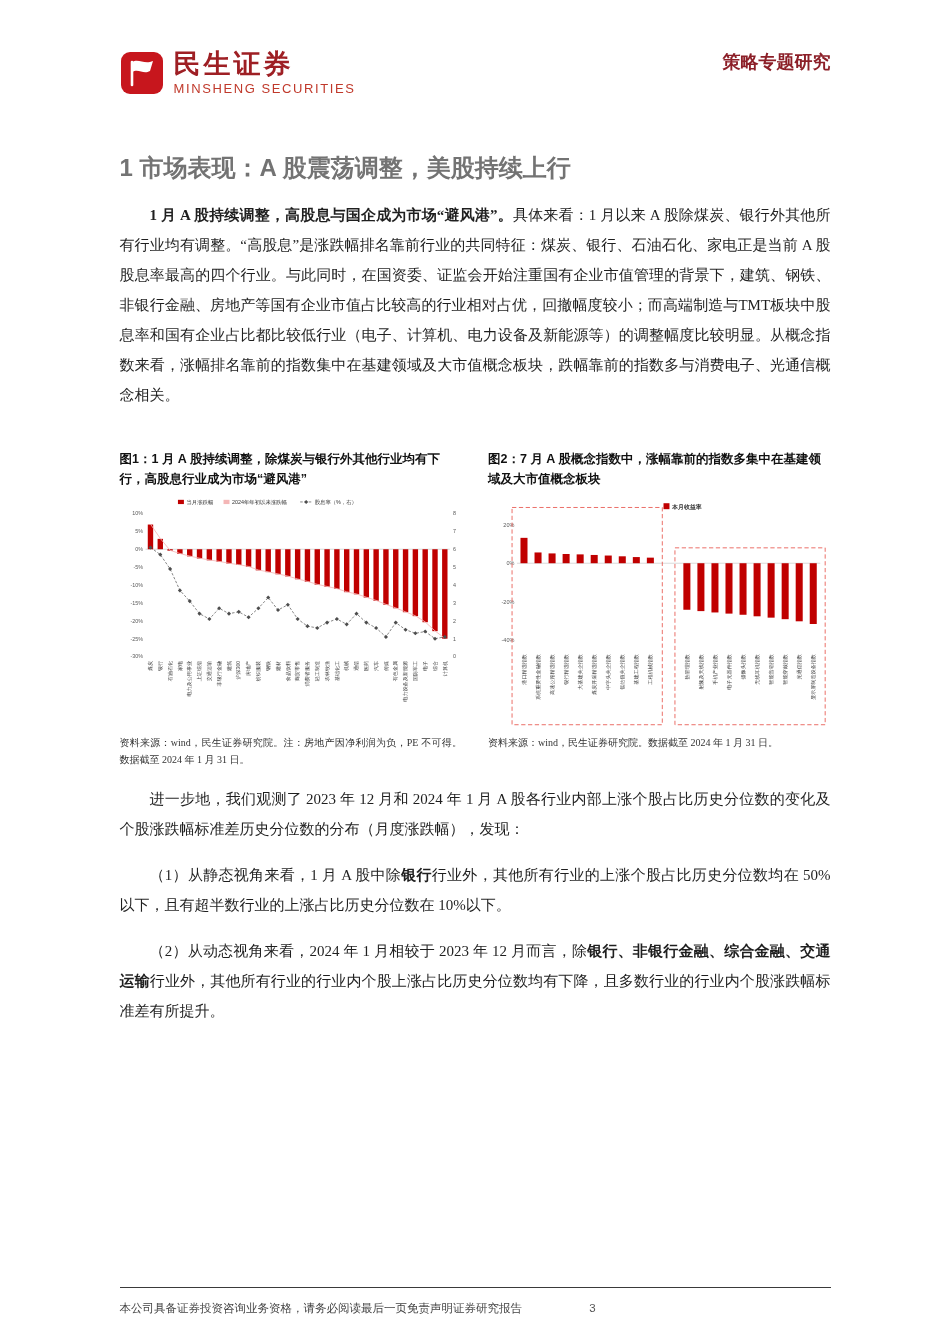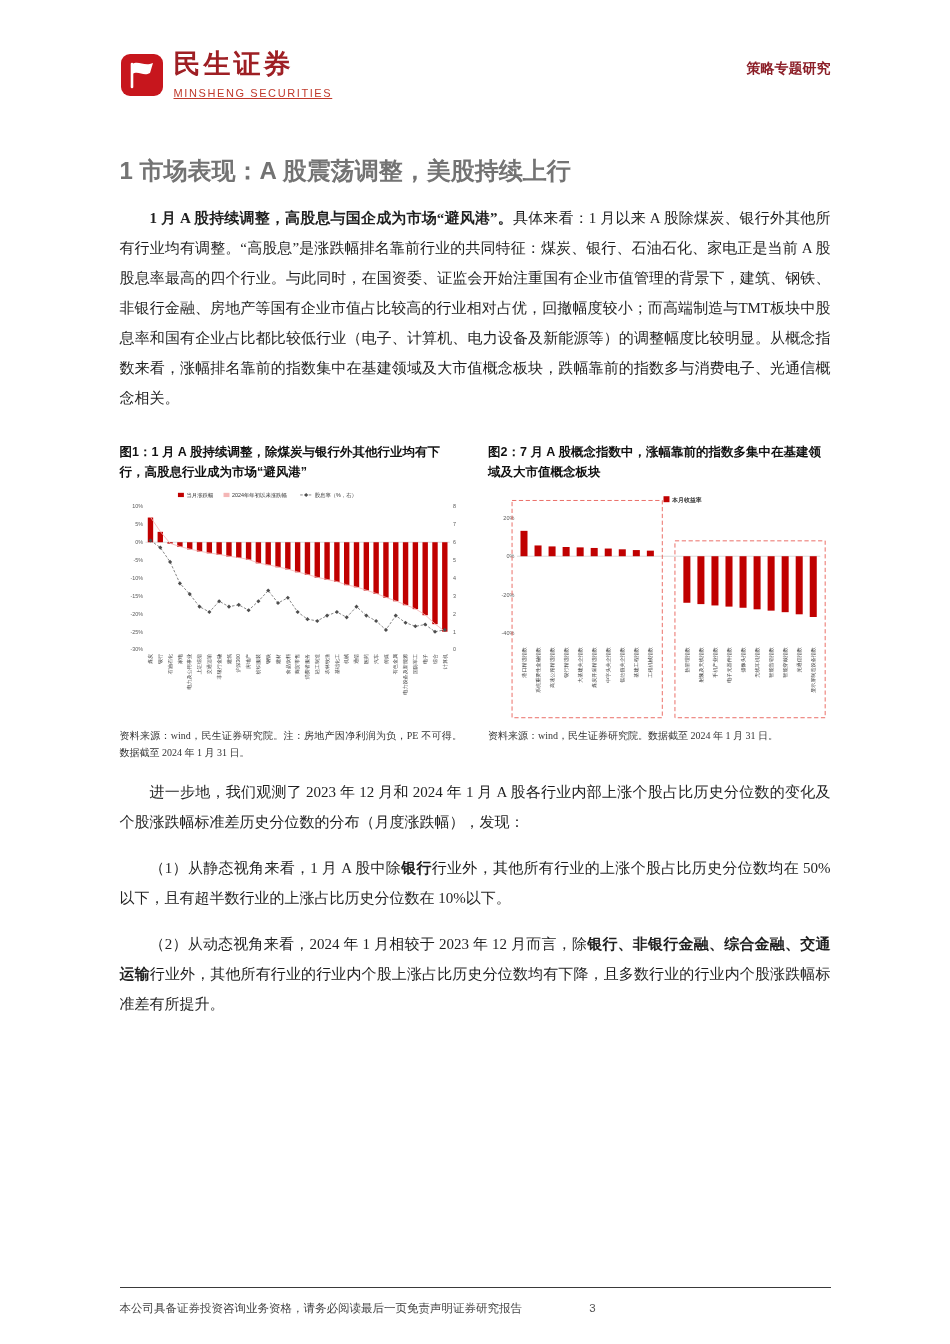--- a/index.html
+++ b/index.html
@@ -6,30 +6,30 @@
   html,body { margin:0; padding:0; background:#ffffff; }
   .page {
     width: 825px; height: 1344px; margin: 0 auto; background:#fff;
     padding: 50px 57px 0; display:flex; flex-direction:column;
     font-family: "Liberation Serif", serif; color:#1f1f1f; overflow:hidden;
   }
   
   .hdr { display:flex; justify-content:space-between; align-items:flex-start; }
   .logo { display:flex; align-items:center; gap:10px; }
   .logo-cn { font-family:"Liberation Sans",sans-serif; font-size:27px; font-weight:bold; color:#9e1f24; letter-spacing:3px; line-height:1.05; }
-  .logo-en { font-family:"Liberation Sans",sans-serif; font-size:11px; color:#c0392b; letter-spacing:1.6px; margin-top:9px;text-decoration:underline; }
-  .doc-type { font-family:Liberation Serif, serif; font-size:14px; font-weight:bold; color:#8c1f28; margin-top:10px; }
+  .logo-en { font-family:"Liberation Sans",sans-serif; font-size:13px; color:#c0392b; letter-spacing:1.6px; margin-top:3px; }
+  .doc-type { font-family:Liberation Serif, serif; font-size:18px; font-weight:bold; color:#8c1f28; }
   
   h1 { font-family:"Liberation Sans",sans-serif; font-size:24px; font-weight:bold; color:#737373; margin:56px 0 0; }
   h2 { font-family:"Liberation Sans",sans-serif; font-size:17px; font-weight:bold; color:#141414; margin:25px 0 0; }
   
   .para { font-size:15px; line-height:2.0; text-align:justify; text-indent:2em; margin:16px 0 0; }
   .para b { font-weight:bold; }
   
-  .figs { display:flex; gap:26px; margin-top:30px; }
+  .figs { display:flex; gap:26px; margin-top:40px; }
   .fig { flex:1; min-width:0; }
   .fig-title { font-family:"Liberation Sans",sans-serif; font-size:12.5px; font-weight:bold; line-height:1.55; min-height:40px; color:#111; }
   .fig svg { width:100%; height:auto; display:block; margin-top:3px; font-family:"Liberation Sans",sans-serif; }
   .fig-source { font-size:10px; line-height:1.7; color:#333; margin-top:2px; text-align:justify; }
   
   .ftr { margin-top:auto; padding-bottom:28px; }
   .ftr-rule { border-top:1.5px solid #3a3a3a; margin-bottom:13px; }
   .ftr-row { display:flex; justify-content:flex-start; align-items:baseline; font-size:11.5px; color:#444; font-family:"Liberation Sans",sans-serif; }
   .ftr-page { margin-left:64px; color:#555; }
 </style>

